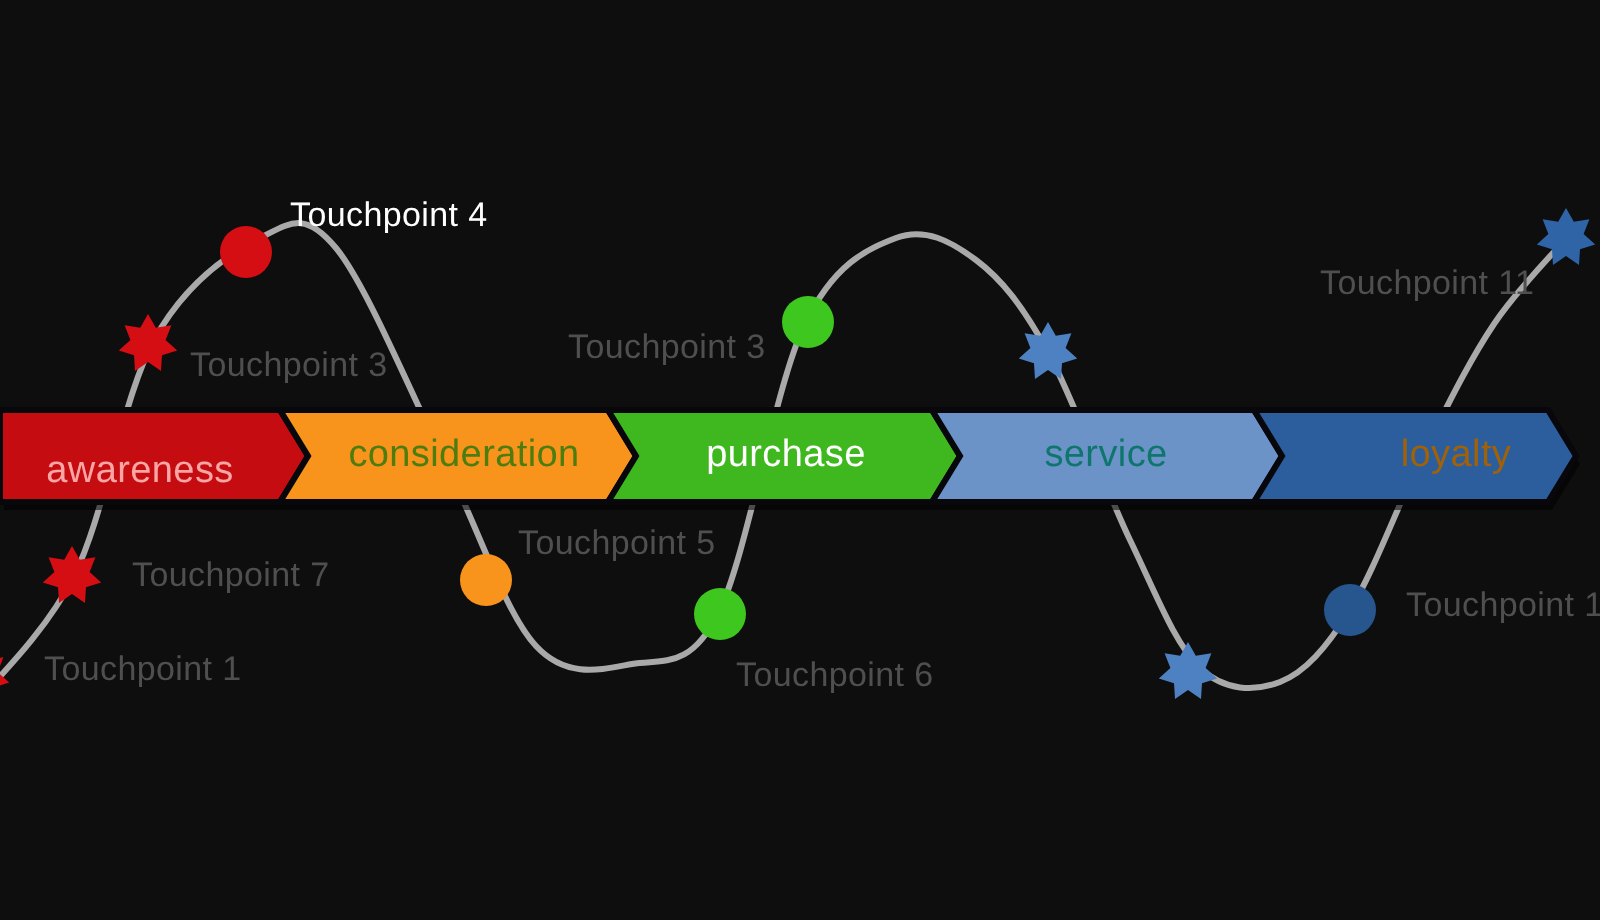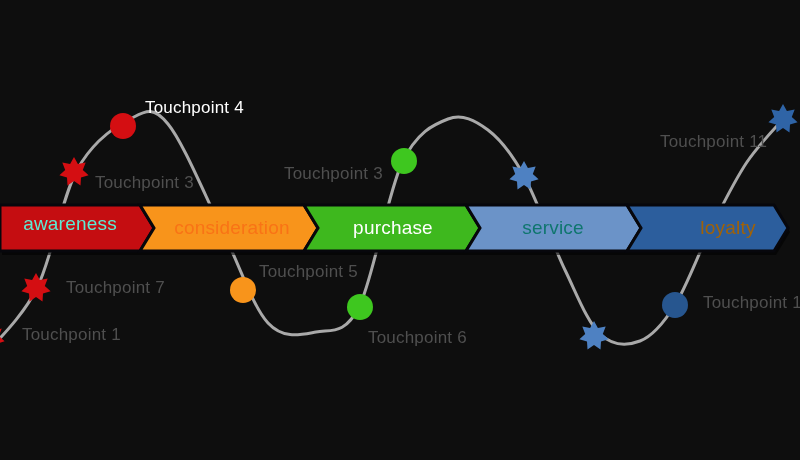--- a/index.html
+++ b/index.html
@@ -47,22 +47,22 @@
       <polygon points="74.0,157.0 77.9,163.9 85.7,162.6 82.8,170.0 88.6,175.3 81.0,177.6 80.5,185.5 74.0,181.0 67.5,185.5 67.0,177.6 59.4,175.3 65.2,170.0 62.3,162.6 70.1,163.9" fill="#d40e12"></polygon>
       <circle cx="123" cy="126" r="13" fill="#d40e12"></circle>
       <circle cx="243" cy="290" r="13" fill="#f8941b"></circle>
       <circle cx="360" cy="307" r="13" fill="#3ec71f"></circle>
       <circle cx="404" cy="161" r="13" fill="#3ec71f"></circle>
       <polygon points="524.0,161.0 527.9,167.9 535.7,166.6 532.8,174.0 538.6,179.3 531.0,181.6 530.5,189.5 524.0,185.0 517.5,189.5 517.0,181.6 509.4,179.3 515.2,174.0 512.3,166.6 520.1,167.9" fill="#4e81c2"></polygon>
       <polygon points="594.0,321.0 597.9,327.9 605.7,326.6 602.8,334.0 608.6,339.3 601.0,341.6 600.5,349.5 594.0,345.0 587.5,349.5 587.0,341.6 579.4,339.3 585.2,334.0 582.3,326.6 590.1,327.9" fill="#4e81c2"></polygon>
       <circle cx="675" cy="305" r="13" fill="#27568f"></circle>
       <polygon points="783.0,104.0 786.9,110.9 794.7,109.6 791.8,117.0 797.6,122.3 790.0,124.6 789.5,132.5 783.0,128.0 776.5,132.5 776.0,124.6 768.4,122.3 774.2,117.0 771.3,109.6 779.1,110.9" fill="#2f64a6"></polygon>
     </svg>
-<div class="stage-label" style="left: 70px; top: 224px; color: #5eead4;">awareness</div>
-    <div class="stage-label" style="left: 232px; top: 228px; color: #f97316;">consideration</div>
+<div class="stage-label" style="left: 70px; top: 236px; color: #fca5a5;">awareness</div>
+    <div class="stage-label" style="left: 232px; top: 228px; color: #4d7c0f;">consideration</div>
     <div class="stage-label" style="left: 393px; top: 228px; color: rgb(255, 255, 255);">purchase</div>
     <div class="stage-label" style="left: 553px; top: 228px; color: #0f766e;">service</div>
     <div class="stage-label" style="left: 728px; top: 228px; color: #a16207;">loyalty</div>
     <div class="tp-label" style="left: 22px; top: 335px; color: rgb(79, 79, 79);">Touchpoint 1</div>
     <div class="tp-label" style="left: 66px; top: 288px; color: rgb(79, 79, 79);">Touchpoint 7</div>
     <div class="tp-label" style="left: 95px; top: 183px; color: rgb(79, 79, 79);">Touchpoint 3</div>
     <div class="tp-label" style="left: 145px; top: 108px; color: #ffffff; text-align: center;">Touchpoint 4</div>
     <div class="tp-label" style="left: 259px; top: 272px; color: rgb(79, 79, 79);">Touchpoint 5</div>
     <div class="tp-label" style="left: 368px; top: 338px; color: rgb(79, 79, 79);">Touchpoint 6</div>
     <div class="tp-label" style="left: 284px; top: 174px; color: rgb(79, 79, 79);">Touchpoint 3</div>

